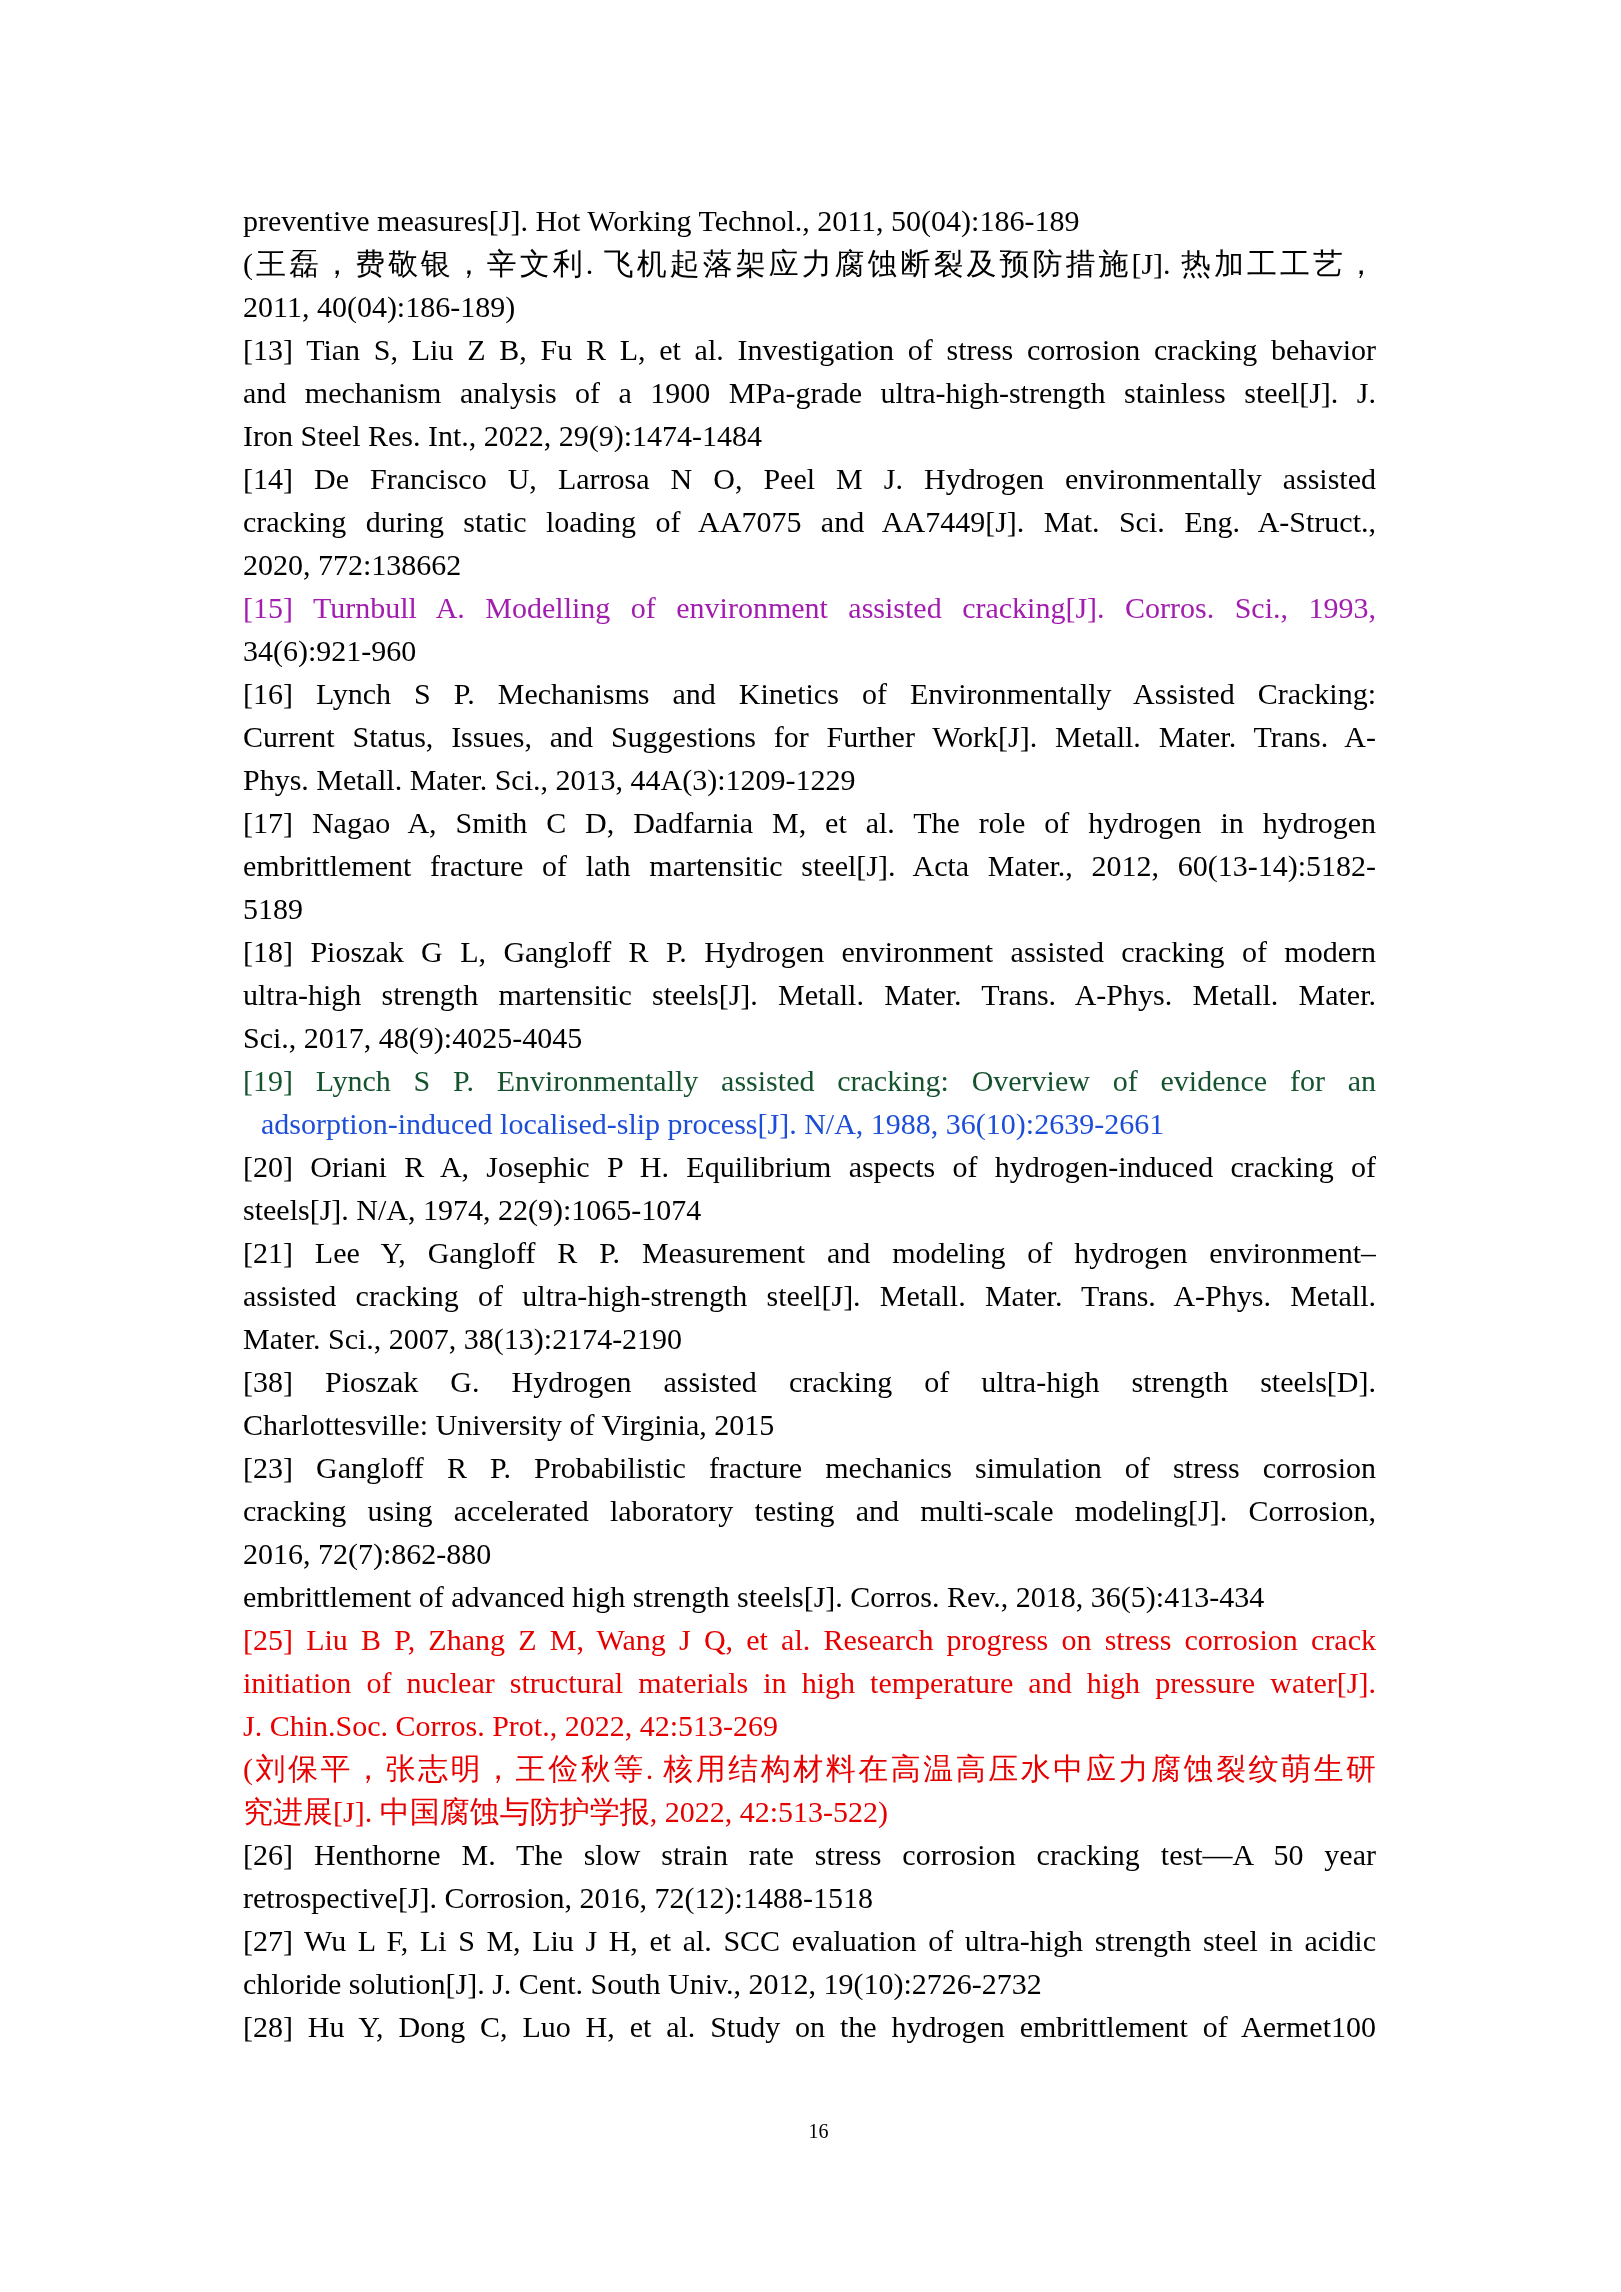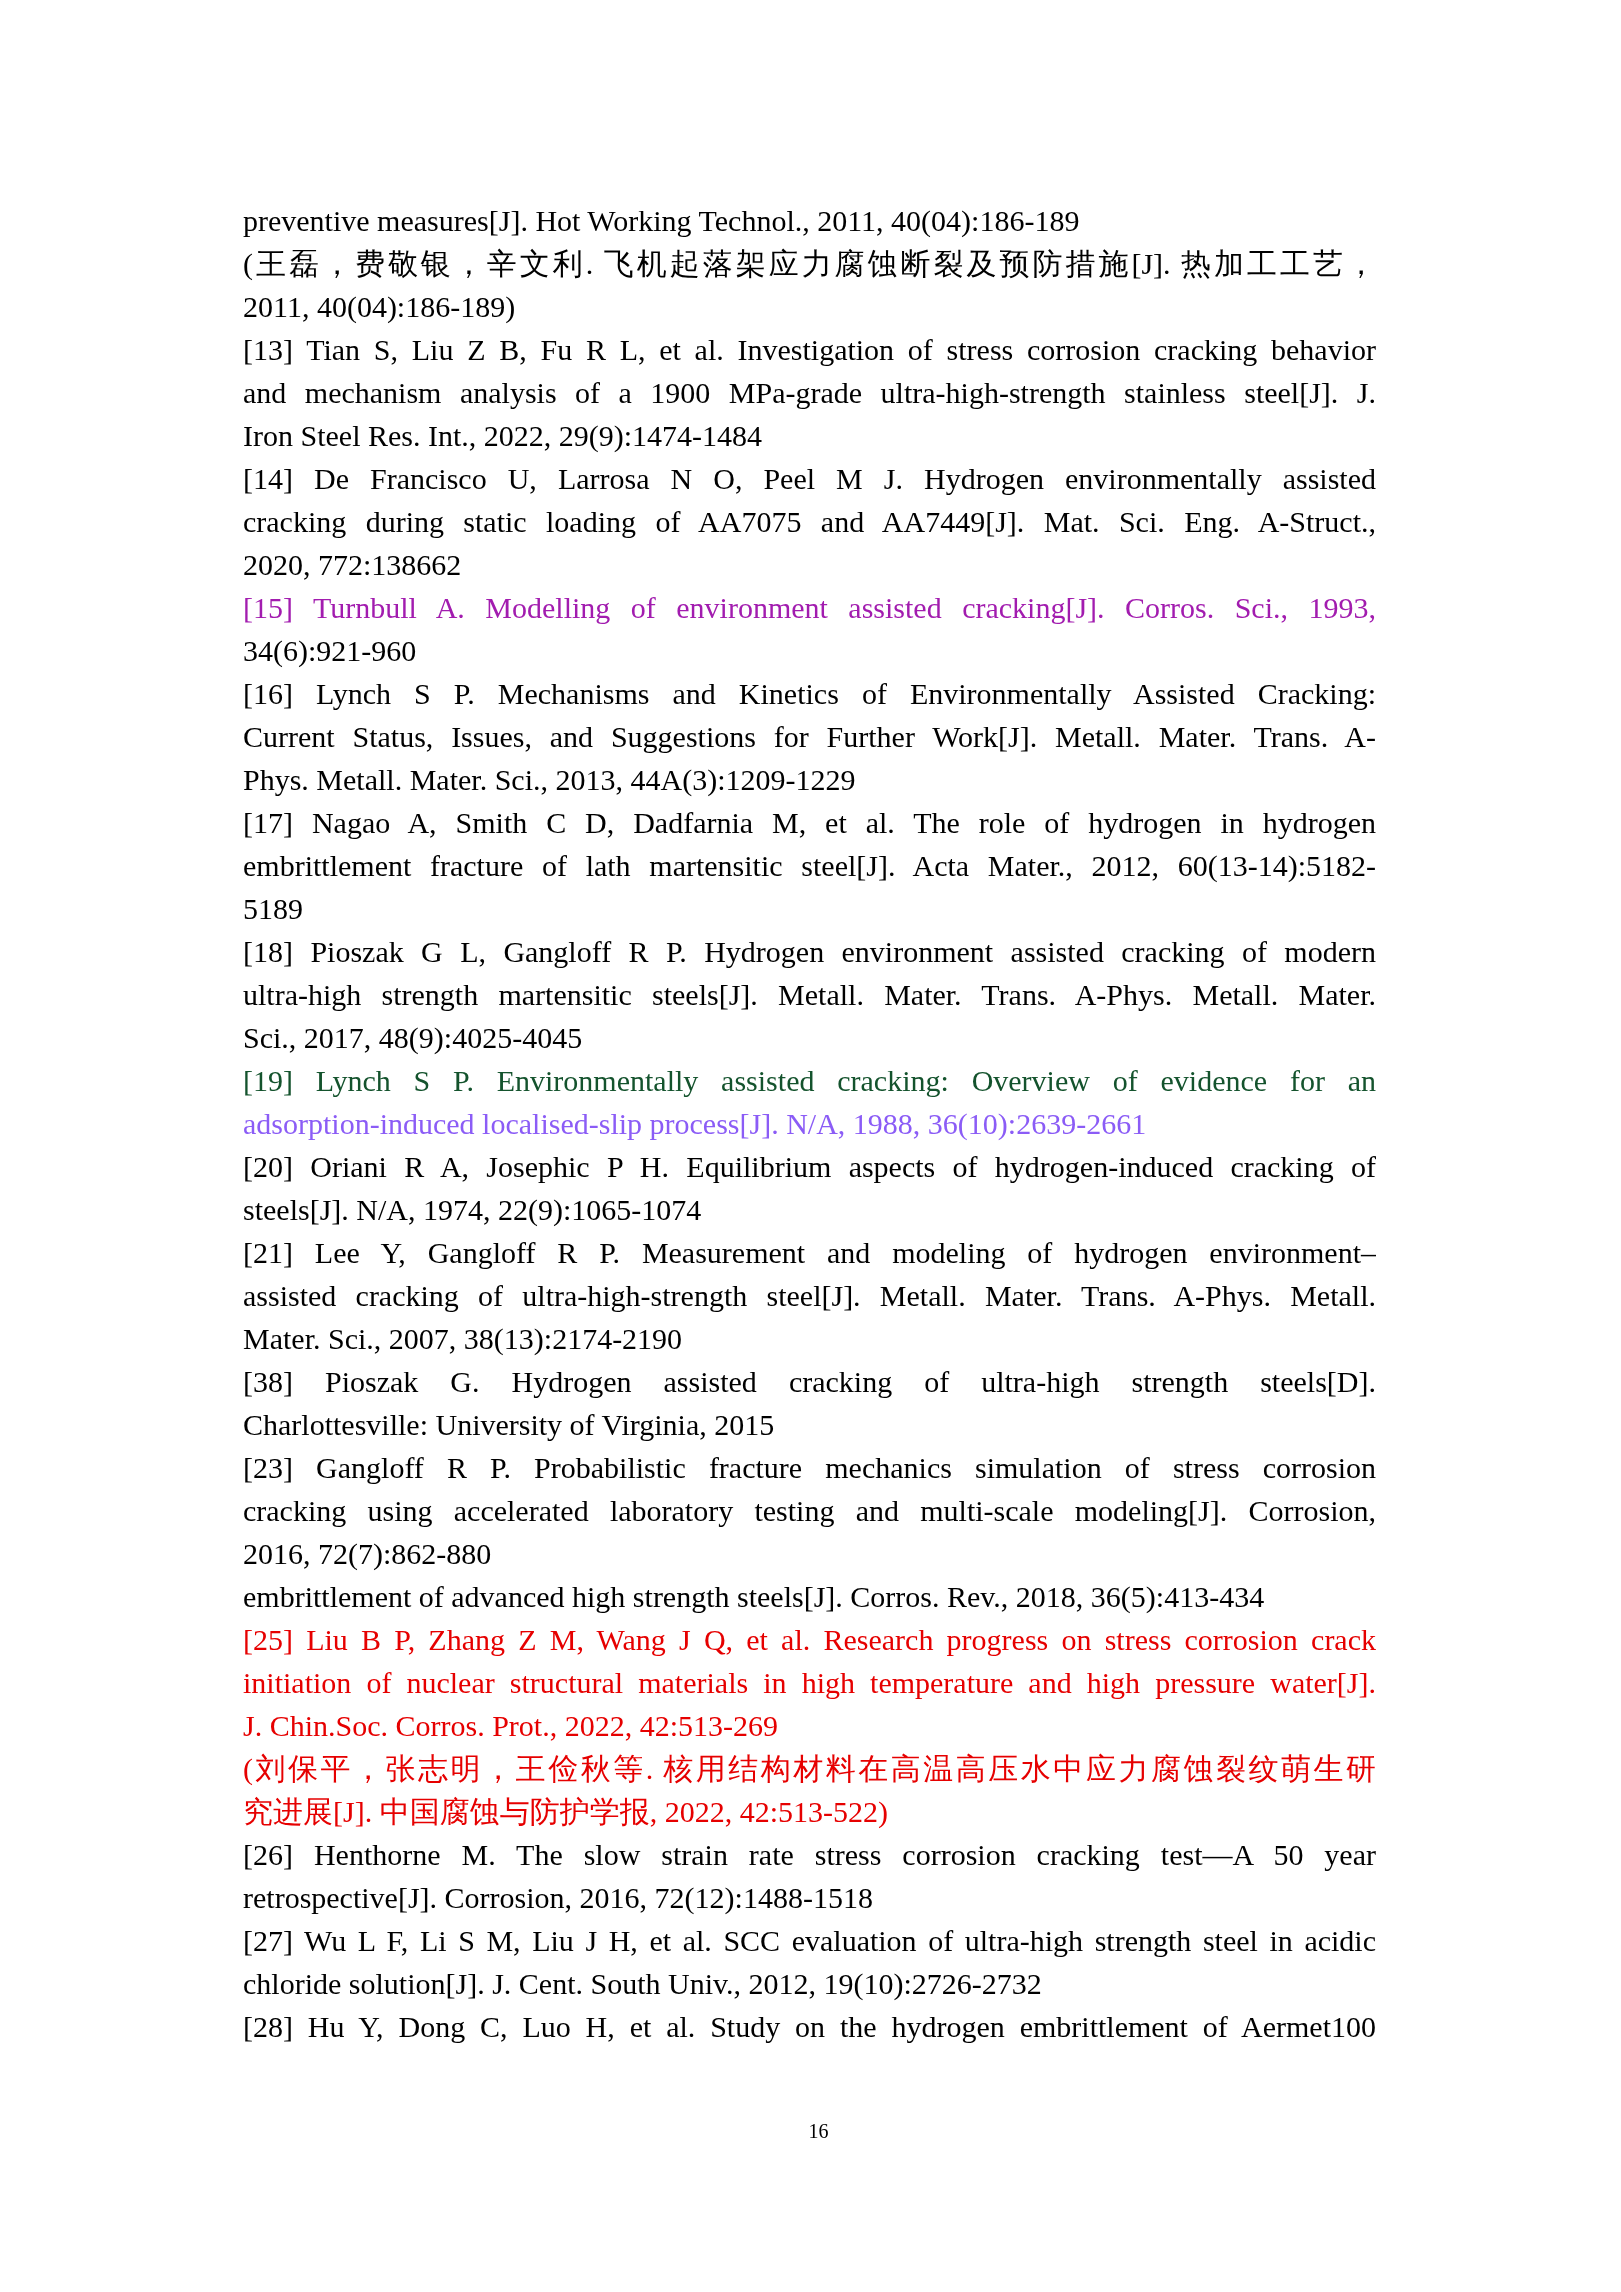--- a/index.html
+++ b/index.html
@@ -45,42 +45,42 @@
     text-align: center;
     font-size: 20px;
     color: #000000;
   }
 </style>
 </head>
 <body>
 
 <div class="page">
   <div class="text-block">
-      <div class="line left" style="color: rgb(0, 0, 0);">preventive measures[J]. Hot Working Technol., 2011, 40(04):186-189</div>
+      <div class="line left" style="color: rgb(0, 0, 0);">preventive measures[J]. Hot Working Technol., 2011, 50(04):186-189</div>
       <div class="line just" style="color: rgb(0, 0, 0);">(王磊，费敬银，辛文利. 飞机起落架应力腐蚀断裂及预防措施[J]. 热加工工艺，</div>
       <div class="line left" style="color: rgb(0, 0, 0);">2011, 40(04):186-189)</div>
       <div class="line just" style="color: rgb(0, 0, 0);">[13] Tian S, Liu Z B, Fu R L, et al. Investigation of stress corrosion cracking behavior</div>
       <div class="line just" style="color: rgb(0, 0, 0);">and mechanism analysis of a 1900 MPa-grade ultra-high-strength stainless steel[J]. J.</div>
       <div class="line left" style="color: rgb(0, 0, 0);">Iron Steel Res. Int., 2022, 29(9):1474-1484</div>
       <div class="line just" style="color: rgb(0, 0, 0);">[14] De Francisco U, Larrosa N O, Peel M J. Hydrogen environmentally assisted</div>
       <div class="line just" style="color: rgb(0, 0, 0);">cracking during static loading of AA7075 and AA7449[J]. Mat. Sci. Eng. A-Struct.,</div>
       <div class="line left" style="color: rgb(0, 0, 0);">2020, 772:138662</div>
       <div class="line just" style="color: #a21caf;">[15] Turnbull A. Modelling of environment assisted cracking[J]. Corros. Sci., 1993,</div>
       <div class="line left" style="color: rgb(0, 0, 0);">34(6):921-960</div>
       <div class="line just" style="color: rgb(0, 0, 0);">[16] Lynch S P. Mechanisms and Kinetics of Environmentally Assisted Cracking:</div>
       <div class="line just" style="color: rgb(0, 0, 0);">Current Status, Issues, and Suggestions for Further Work[J]. Metall. Mater. Trans. A-</div>
       <div class="line left" style="color: rgb(0, 0, 0);">Phys. Metall. Mater. Sci., 2013, 44A(3):1209-1229</div>
       <div class="line just" style="color: rgb(0, 0, 0);">[17] Nagao A, Smith C D, Dadfarnia M, et al. The role of hydrogen in hydrogen</div>
       <div class="line just" style="color: rgb(0, 0, 0);">embrittlement fracture of lath martensitic steel[J]. Acta Mater., 2012, 60(13-14):5182-</div>
       <div class="line left" style="color: rgb(0, 0, 0);">5189</div>
       <div class="line just" style="color: rgb(0, 0, 0);">[18] Pioszak G L, Gangloff R P. Hydrogen environment assisted cracking of modern</div>
       <div class="line just" style="color: rgb(0, 0, 0);">ultra-high strength martensitic steels[J]. Metall. Mater. Trans. A-Phys. Metall. Mater.</div>
       <div class="line left" style="color: rgb(0, 0, 0);">Sci., 2017, 48(9):4025-4045</div>
       <div class="line just" style="color: #14532d; font-family: Liberation Serif, serif;">[19] Lynch S P. Environmentally assisted cracking: Overview of evidence for an</div>
-      <div class="line left" style="color: #8b5cf6;">adsorption-induced localised-slip process[J]. N/A, 1988, 36(10):2639-2661</div>
+      <div class="line left" style="color: #1d4ed8; margin-left: 18px;">adsorption-induced localised-slip process[J]. N/A, 1988, 36(10):2639-2661</div>
       <div class="line just" style="color: rgb(0, 0, 0);">[20] Oriani R A, Josephic P H. Equilibrium aspects of hydrogen-induced cracking of</div>
       <div class="line left" style="color: rgb(0, 0, 0);">steels[J]. N/A, 1974, 22(9):1065-1074</div>
       <div class="line just" style="color: rgb(0, 0, 0);">[21] Lee Y, Gangloff R P. Measurement and modeling of hydrogen environment–</div>
       <div class="line just" style="color: rgb(0, 0, 0);">assisted cracking of ultra-high-strength steel[J]. Metall. Mater. Trans. A-Phys. Metall.</div>
       <div class="line left" style="color: rgb(0, 0, 0);">Mater. Sci., 2007, 38(13):2174-2190</div>
       <div class="line just" style="color: rgb(0, 0, 0);">[38] Pioszak G. Hydrogen assisted cracking of ultra-high strength steels[D].</div>
       <div class="line left" style="color: rgb(0, 0, 0);">Charlottesville: University of Virginia, 2015</div>
       <div class="line just" style="color: rgb(0, 0, 0);">[23] Gangloff R P. Probabilistic fracture mechanics simulation of stress corrosion</div>
       <div class="line just" style="color: rgb(0, 0, 0);">cracking using accelerated laboratory testing and multi-scale modeling[J]. Corrosion,</div>
       <div class="line left" style="color: rgb(0, 0, 0);">2016, 72(7):862-880</div>

